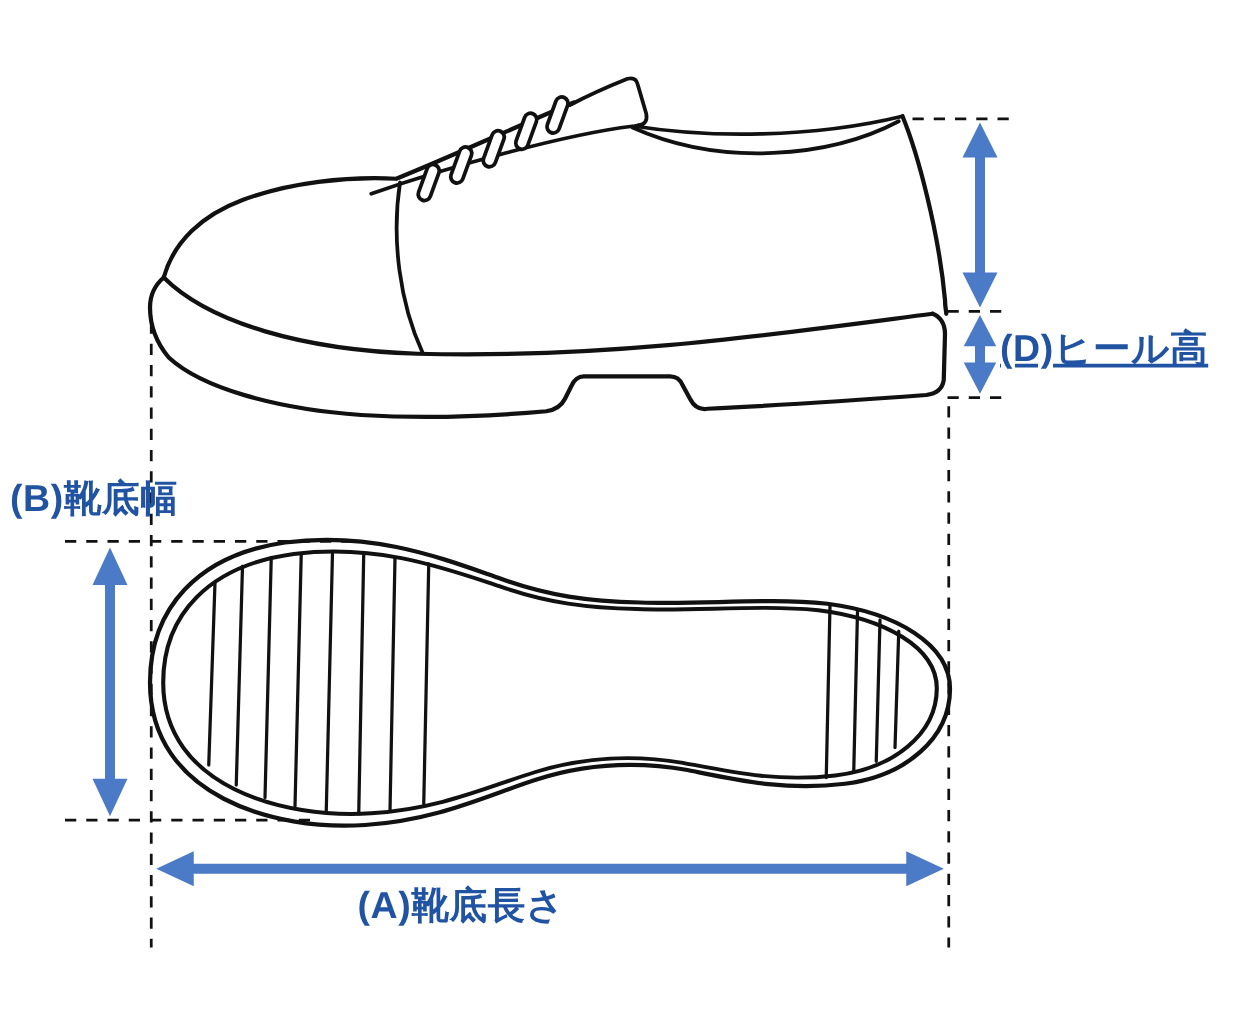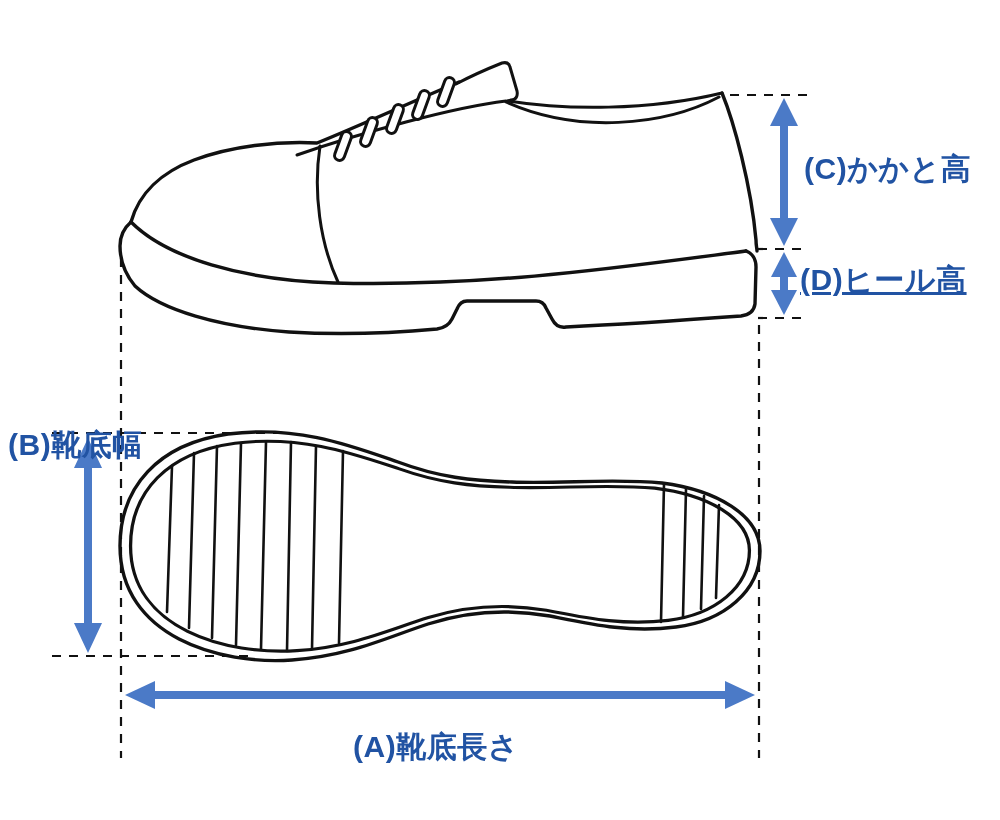--- a/index.html
+++ b/index.html
@@ -23,22 +23,22 @@
   .dash{stroke:var(--color-line);stroke-width:2.2;stroke-dasharray:9 8;fill:none;stroke-linecap:butt;}
   .shaft{stroke:var(--color-arrow);stroke-width:8;fill:none;}
   .head{fill:var(--color-arrow);stroke:none;}
   .lace{fill:#ffffff;stroke:var(--color-line);stroke-width:3;}
   .m-label{
     position:absolute;
     font-weight:700;font-size:30px;line-height:1.1;
     color:var(--color-label);
     white-space:nowrap;letter-spacing:.5px;
   }
-  .m-label-a{left:286px;top:730px;width:300px;text-align:center;}
-  .m-label-b{left:8px;top:383px;margin-top:45px;}
+  .m-label-a{left:286px;top:708px;width:300px;text-align:left;}
+  .m-label-b{left:8px;top:383px;}
   .m-label-c{left:804px;top:152px;}
   .m-label-d{left:800px;top:263px;text-decoration:underline;}
 </style>
 </head>
 <body>
 
 <div class="stage">
 
   <svg viewBox="0 0 1000 820" aria-hidden="true">
 
@@ -125,18 +125,17 @@
       <polygon class="head" points="88,438 74,468 102,468"></polygon>
       <polygon class="head" points="88,653 74,623 102,623"></polygon>
     </g>
     <g>
       <line class="shaft" x1="153" y1="695" x2="727" y2="695"></line>
       <polygon class="head" points="125,695 155,681 155,709"></polygon>
       <polygon class="head" points="755,695 725,681 725,709"></polygon>
     </g>
   </svg>
 
-  <div class="m-label m-label-c">(C)かかと高</div>
   <div class="m-label m-label-d">(D)ヒール高</div>
   <div class="m-label m-label-b">(B)靴底幅</div>
   <div class="m-label m-label-a">(A)靴底長さ</div>
 
 </div>
 
 </body></html>

